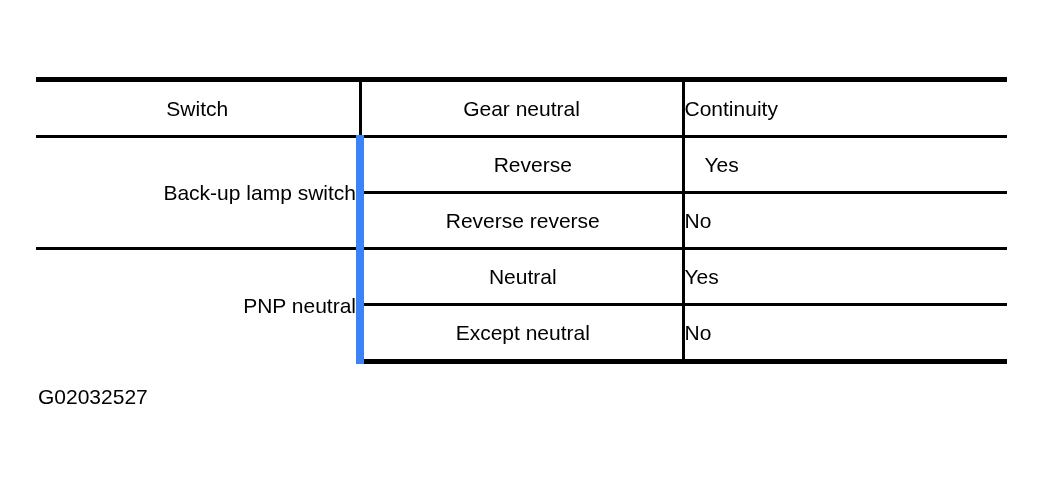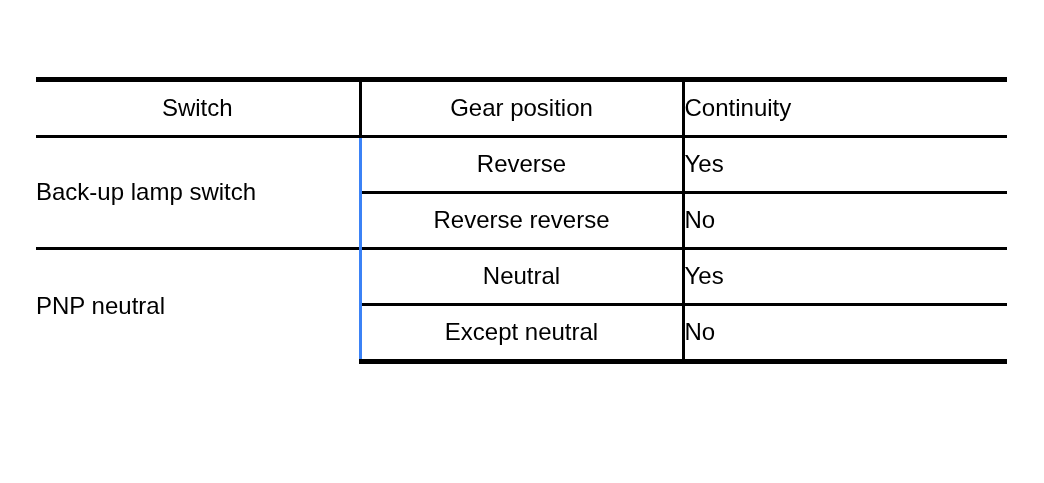--- a/index.html
+++ b/index.html
@@ -33,54 +33,54 @@
     border-collapse: collapse;
     table-layout: fixed;
     background: #ffffff;
   }
 
   .spec-table td,
   .spec-table th {
     padding: 0;
     margin: 0;
     font-weight: normal;
-    font-size: 24px;
+    font-size: 21px;
     line-height: 1.1;
     color: #000000;
     vertical-align: middle;
     background: #ffffff;
   }
 
   
   .col-switch      { width: 324px; }
   .col-gear        { width: 323px; }
   .col-continuity  { width: 324px; }
 
   
   .cell-switch     { border-right: 3px solid #000; text-align: center; }
   .cell-gear       { border-right: 3px solid #000; text-align: center; }
   .cell-continuity { text-align: left; }
 
   
   .cell-group {
-    text-align: left;
+    text-align: right;
     padding-left: 10px;
-    border-right: 3px solid #3b82f6;
+    border-right: 8px solid #3b82f6;
   }
 
   
   .row-header td { height: 53px; }
   .row-body   td { height: 53px; }
 
   
   .row-header td { border-top: 5px solid #000; }
   .row-last   td { border-bottom: 5px solid #000; }
 
   
-  .rule-top td      { border-top: 3px solid #000; }
+  .rule-top td      { border-top: 3px solid #000; padding-left: 20px; }
   .rule-top-thin td { border-top: 3px solid #000; }
 
   
   .group-sep td { border-top: 3px solid #000; margin-left: 28px; }
 
   
   .caption {
     position: absolute;
     left: 38px;
     top: 385px;
@@ -99,21 +99,21 @@
   <table class="spec-table">
     <colgroup>
       <col class="col-switch">
       <col class="col-gear">
       <col class="col-continuity">
     </colgroup>
     <tbody>
 
       <tr class="row-header">
         <td class="cell-switch">Switch</td>
-        <td class="cell-gear">Gear position</td>
+        <td class="cell-gear">Gear neutral</td>
         <td class="cell-continuity">Continuity</td>
       </tr>
 
       <tr class="row-body rule-top">
         <td class="cell-group" rowspan="2">Back-up lamp switch</td>
         <td class="cell-gear">Reverse</td>
         <td class="cell-continuity">Yes</td>
       </tr>
       <tr class="row-body rule-top-thin">
         <td class="cell-gear">Reverse reverse</td>
@@ -126,14 +126,15 @@
         <td class="cell-continuity">Yes</td>
       </tr>
       <tr class="row-body rule-top-thin row-last">
         <td class="cell-gear">Except neutral</td>
         <td class="cell-continuity">No</td>
       </tr>
 
     </tbody>
   </table>
 
+  <div class="caption">G02032527</div>
 
 </div>
 
 </body></html>

